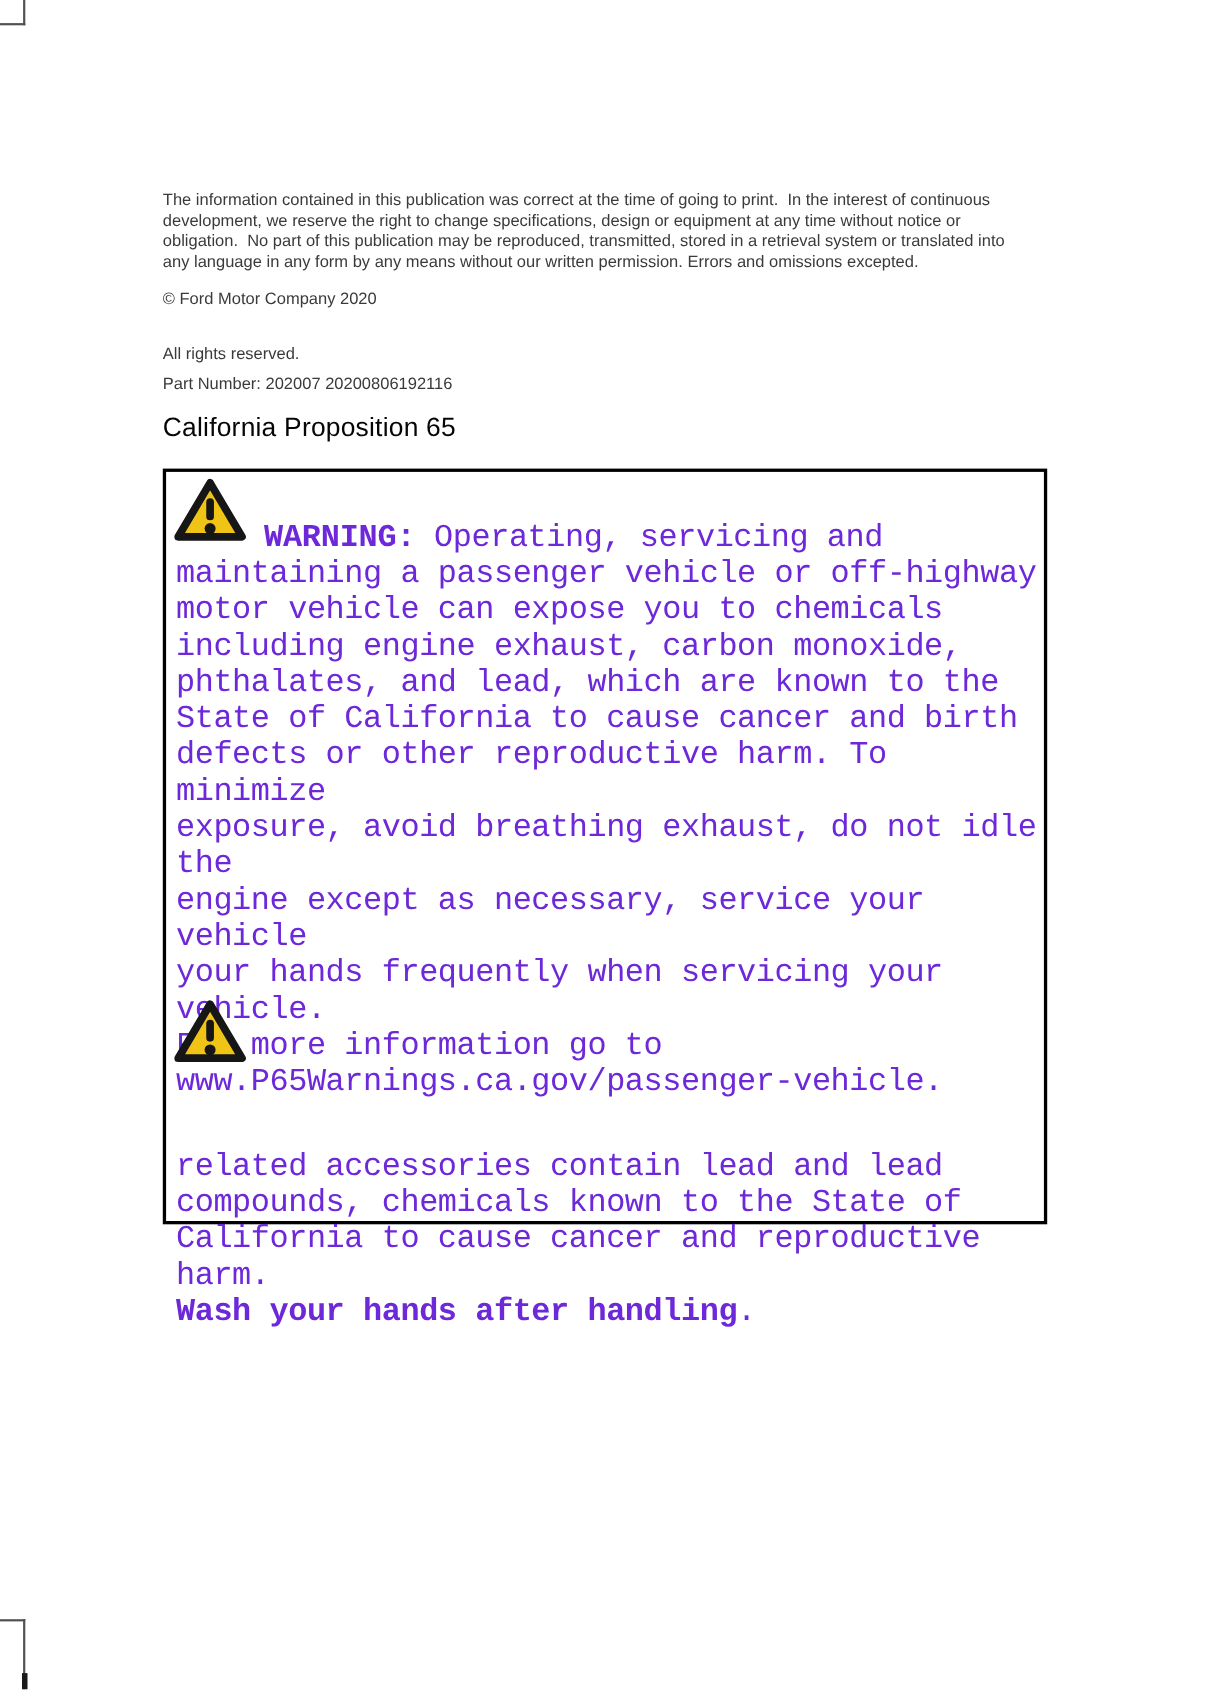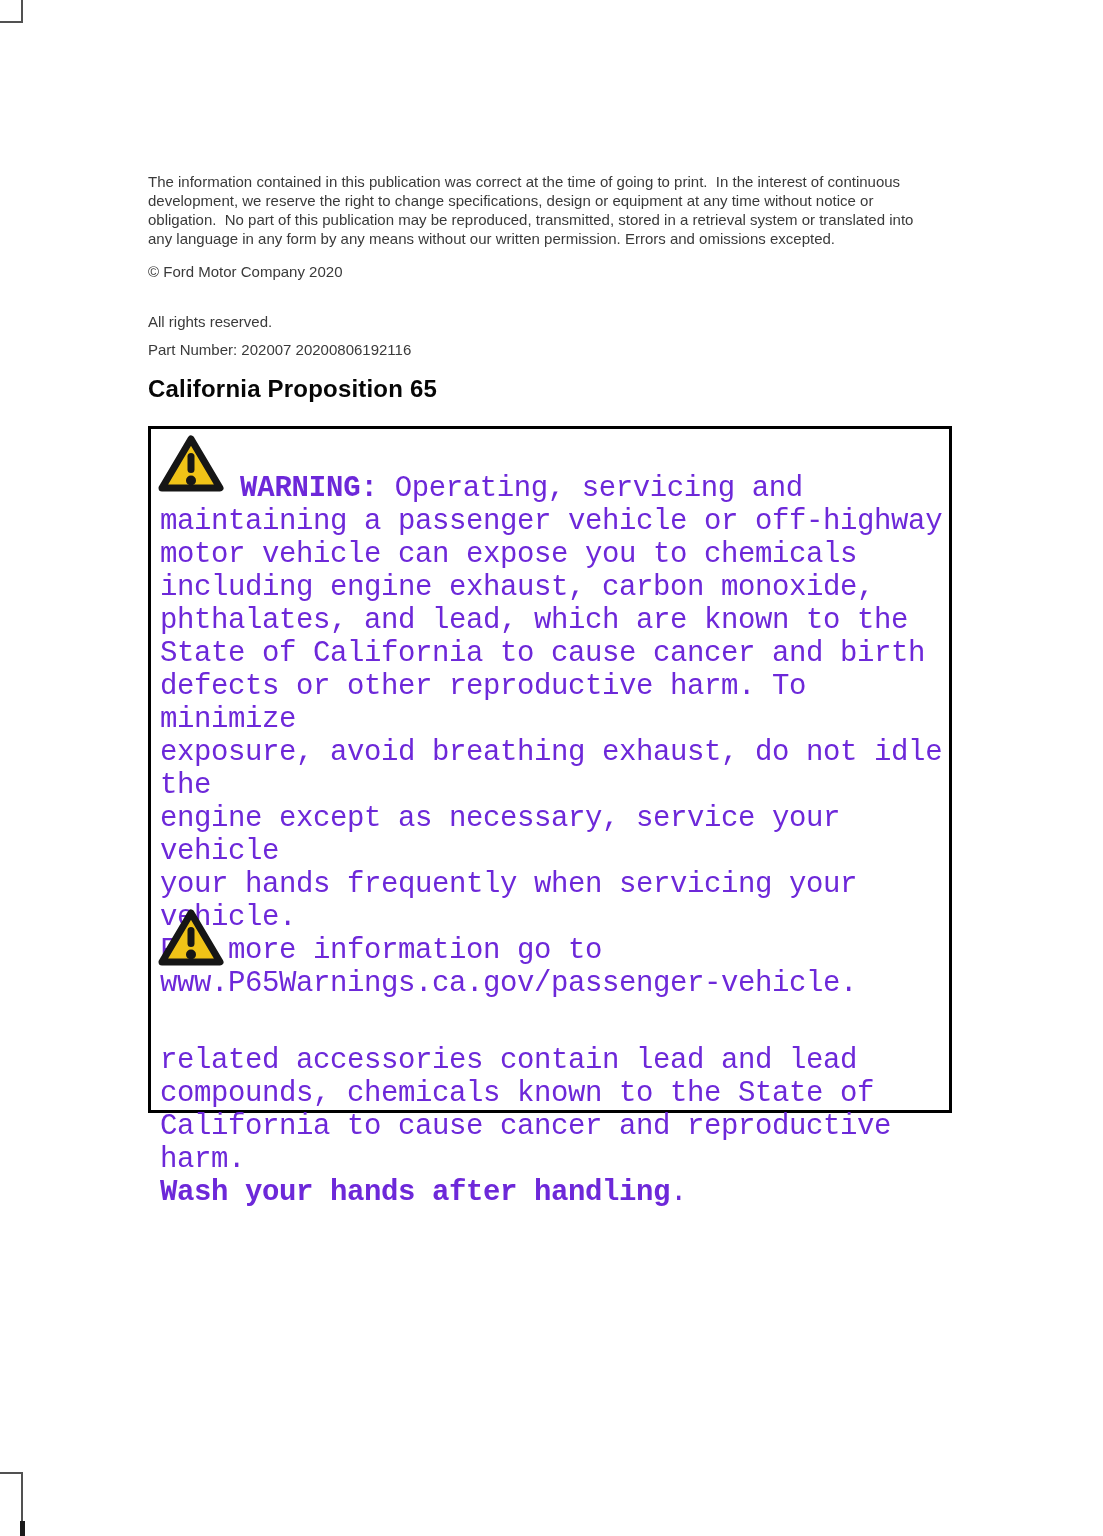--- a/index.html
+++ b/index.html
@@ -44,21 +44,21 @@
     font-size: 15px; line-height: 19px;
     color: #3a3a3a;
   }
   .copyright { top: 262px; }
   .rights    { top: 312px; }
   .part      { top: 340px; }
 
   .heading {
     position: absolute; left: 148px; top: 374px; margin: 0;
     font-size: 24px; line-height: 29px;
-    font-weight: 700;
+    font-weight: 400;
     color: #060606;
     letter-spacing: 0.2px;
   }
 
   .warning-box {
     position: absolute; left: 148px; top: 426px;
     width: 804px; height: 687px;
     border: 3px solid #000000;
     box-sizing: border-box;
   }

